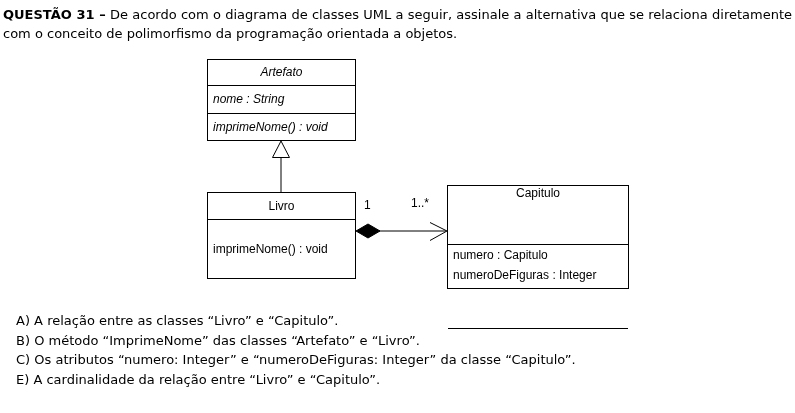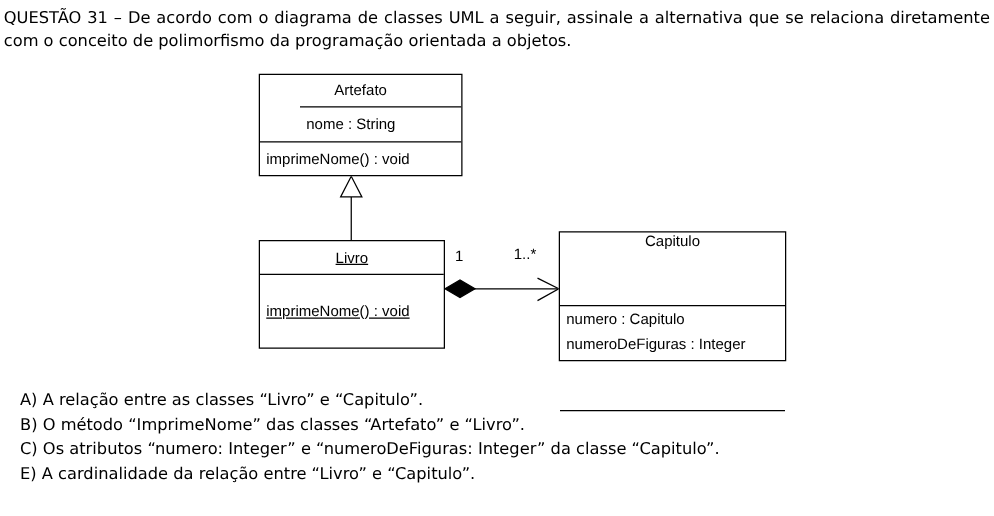--- a/index.html
+++ b/index.html
@@ -2,37 +2,37 @@
 <html><head>
 <meta charset="utf-8">
 <style>
   * { margin:0; padding:0; box-sizing:border-box; }
   html,body { width:795px; height:413px; background:#ffffff; overflow:hidden; }
   body { position:relative; font-family:"DejaVu Sans", sans-serif; color:#000; }
 
   
   .question { position:absolute; left:3px; top:5px; width:789px;
               font-size:13px; line-height:19px; text-align:justify; }
-  .question b { font-weight:normal; }
+  .question b { font-weight:bold; }
 
   
   .uml-class { position:absolute; border:1px solid #000; background:#fff;
                font-family:"Liberation Sans", sans-serif; font-size:12px;
                display:flex; flex-direction:column; }
   .comp { border-top:1px solid #000; display:flex; flex-direction:column;
           justify-content:center; padding:0 5px; line-height:15px; }
   .comp.title { border-top:none; align-items:center; }
   .comp .row { width:100%; text-align:left; }
 
-  #class-artefato { left:207px; top:59px;  width:163px; height:82px; }
+  #class-artefato { left:207px; top:59px;  width:149px; height:82px;font-style:italic; }
   #class-artefato .title { height:25px; }
-  #class-artefato .attrs { height:28px;margin-left:32px; }
+  #class-artefato .attrs { height:28px; }
   #class-artefato .methods { flex:1; }
 
-  #class-livro { left:207px; top:192px; width:149px; height:87px;text-decoration:underline; }
+  #class-livro { left:207px; top:192px; width:149px; height:87px; }
   #class-livro .title { height:26px; }
   #class-livro .attrs { height:32px; }
   #class-livro .methods { flex:1; }
 
   #class-capitulo { left:447px; top:185px; width:182px; height:104px;gap:43px; }
   #class-capitulo .title { height:27px; }
   #class-capitulo .attrs { height:48px; line-height:20px; }
   #class-capitulo .methods { flex:1; }
 
   

